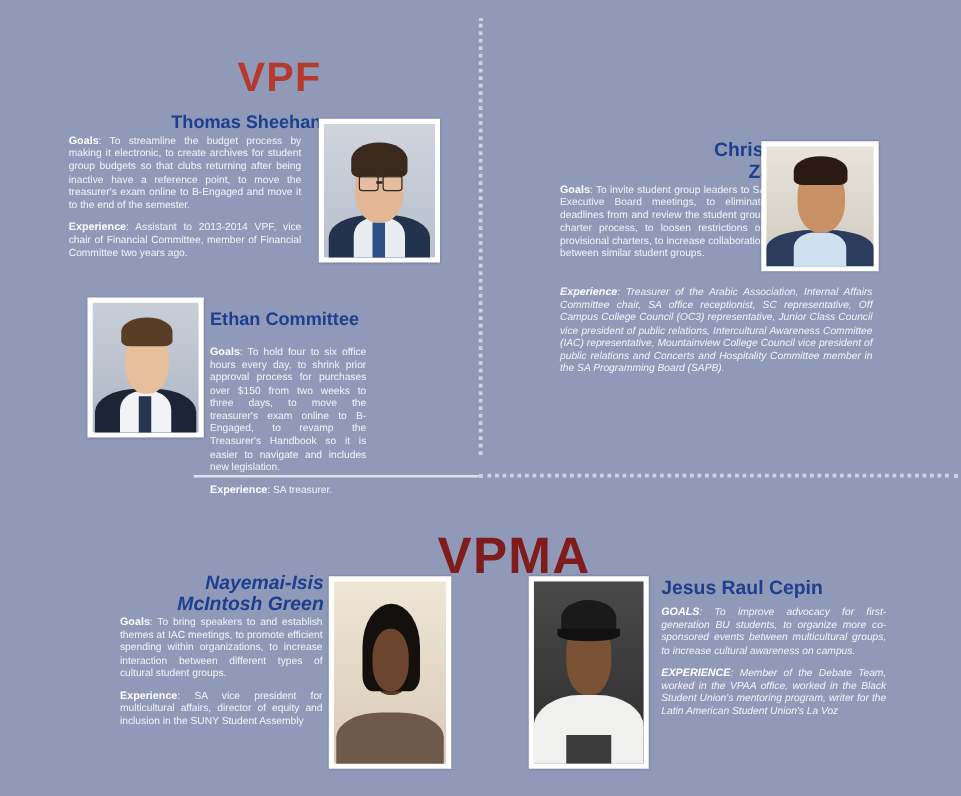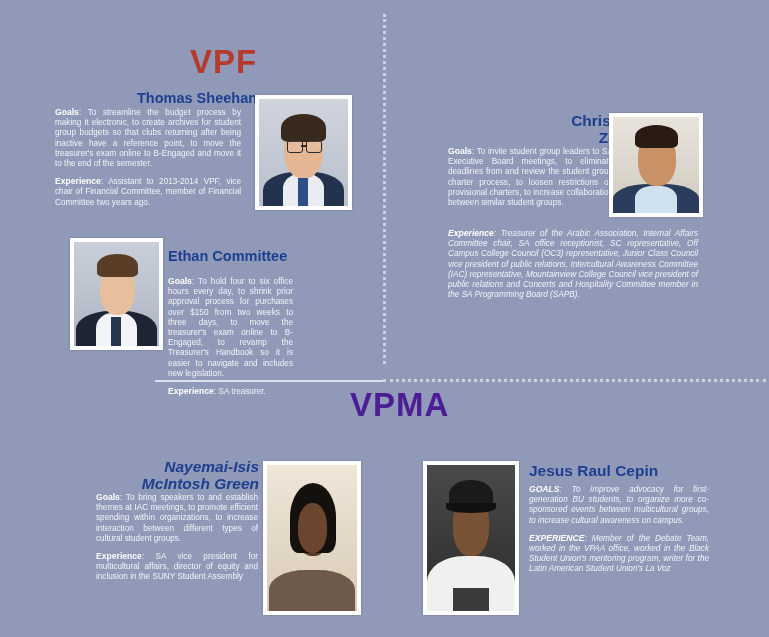--- a/index.html
+++ b/index.html
@@ -37,21 +37,21 @@
   }
   .section-title {
     position: absolute;
     color: #c0392b;
     font-weight: bold;
     letter-spacing: 1px;
     font-family: "Liberation Sans", sans-serif;
   }
   .vpf-title { left: 190px; top: 43px; font-size: 33px; color: #b53a2d; }
   .evp-title { left: 556px; top: 62px; font-size: 33px; color: #b53a2d; }
-  .vpma-title { left: 350px; top: 386px; font-size: 33px; color: #4c1d95; }
+  .vpma-title { left: 350px; top: 421px; font-size: 41px; color: #7f1d1d; }
 
   .name {
     position: absolute;
     color: #1d3f8f;
     font-weight: bold;
     font-size: 14.5px;
     line-height: 16px;
     font-family: "Liberation Sans", sans-serif;
   }
   .name-big {

